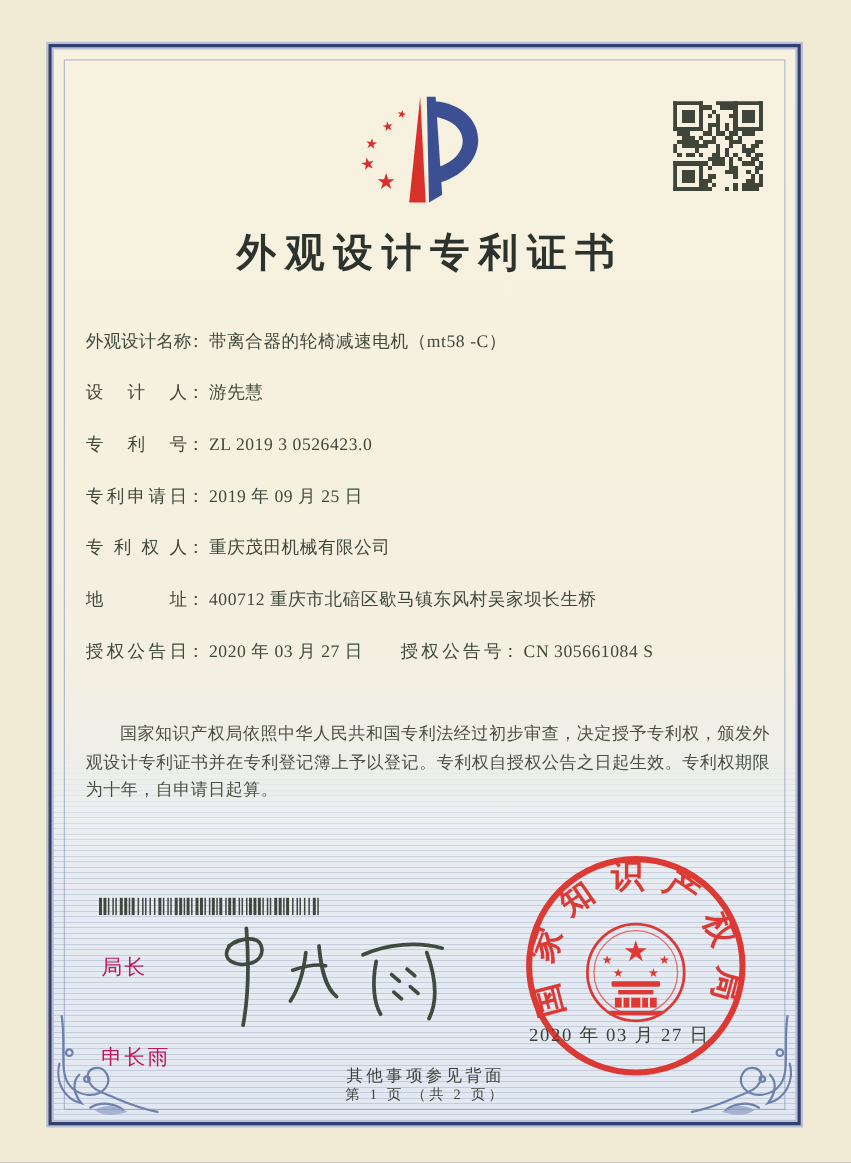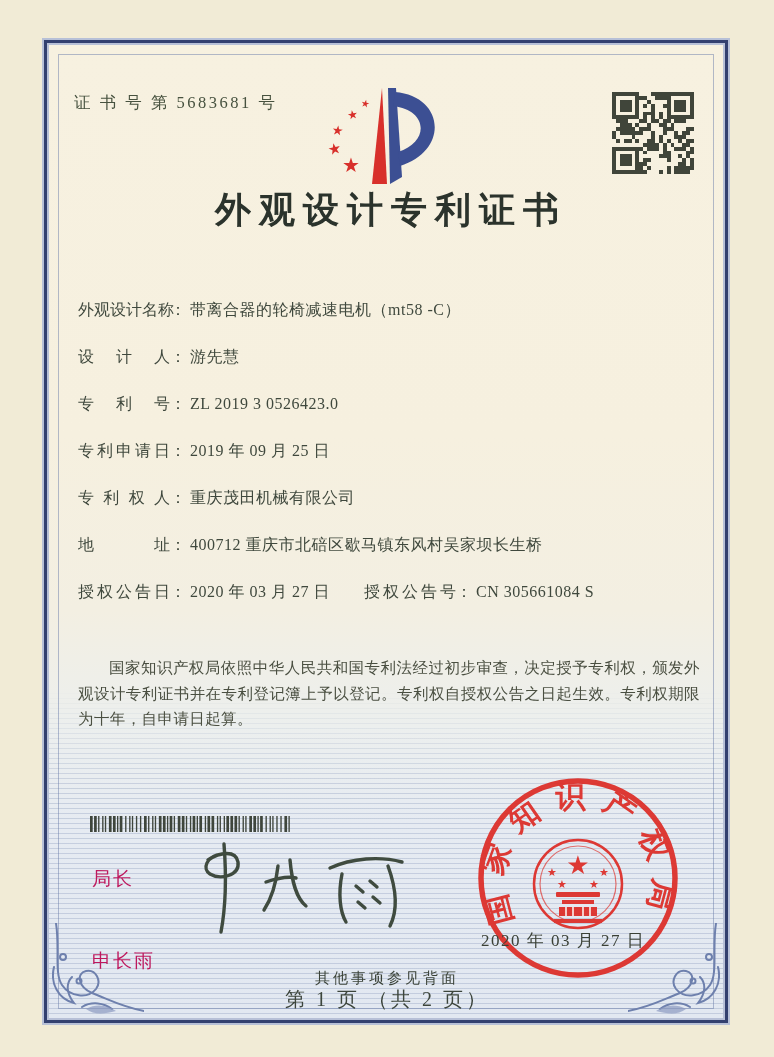--- a/index.html
+++ b/index.html
@@ -45,21 +45,21 @@
   .flourish.bl{left:52px;bottom:42px;}
   .flourish.br{right:54px;bottom:42px;transform:scaleX(-1);}
   .certno{
     position:absolute;left:74px;top:92px;
     font-size:16.5px;letter-spacing:2.5px;color:#47523f;
     font-family:"Liberation Serif","DejaVu Serif",serif;
   }
   .logo{position:absolute;left:316px;top:80px;}
   .qr{position:absolute;left:612px;top:92px;}
   .title{
-    position:absolute;left:0;right:0;top:186px;
+    position:absolute;left:0;right:0;top:206px;
     text-align:center;font-size:36px;font-weight:600;
     letter-spacing:8px;padding-left:8px;color:#2b332c;
   }
   .fields{position:absolute;left:78px;top:300px;width:630px;color:#3f483d;}
   .frow{height:47px;font-size:16px;white-space:nowrap;}
   .flabel{
     display:inline-block;width:92px;
     text-align:justify;text-align-last:justify;
     vertical-align:top;
   }
@@ -77,21 +77,21 @@
   .signer.t1{top:866px;}
   .signer.t2{top:948px;}
   .signature{position:absolute;left:190px;top:836px;}
   .seal{position:absolute;left:472px;top:772px;opacity:.92;}
   .sealdate{
     position:absolute;left:481px;top:929px;
     font-size:17px;letter-spacing:1.5px;color:#3a4036;z-index:5;
   }
   .pageno{
     position:absolute;left:0;right:0;top:986px;text-align:center;
-    font-size:20px;letter-spacing:3px;color:#3c453c;
+    font-size:13px;letter-spacing:3px;color:#3c453c;
   }
   .backnote{
     position:absolute;left:0;right:0;top:969px;text-align:center;
     font-size:15px;letter-spacing:3px;color:#3a4238;
   }
 </style>
 </head>
 <body>
 
 <div class="page">
@@ -115,21 +115,20 @@
     <g stroke="#6e80ad" stroke-width="2" fill="none" stroke-linecap="round">
       <path d="M4,0 C8,26 2,50 10,62 C18,74 36,76 44,66 C50,58 44,46 34,48 C24,50 26,64 40,70 C58,77 70,84 92,88"></path>
       <path d="M2,44 C-2,60 6,76 22,80 C14,70 14,60 20,54"></path>
       <path d="M30,84 C40,78 52,80 60,86"></path>
       <circle cx="11" cy="34" r="3"></circle>
       <circle cx="27" cy="58" r="2.5"></circle>
     </g>
     <path d="M34,86 C44,80 56,82 64,88 C52,91 42,92 34,86 Z" fill="#8b9ac0" opacity=".7"></path>
   </svg>
 
-  <div class="certno">证 书 号 第 5683681 号</div>
 
   <svg class="logo" width="130" height="112" viewBox="0 0 130 112">
     <polygon points="66,8 56,104 71,104" fill="#d8302b"></polygon>
     <polygon points="72,8 74,104 86,97 80,8" fill="#3c4f93"></polygon>
     <path d="M79,12 C128,16 134,70 84,86 L82,72 C114,62 112,30 77,26 Z" fill="#3c4f93"></path>
     <text x="26" y="92" font-size="20" fill="#d8302b">★</text>
     <text x="12" y="74" font-size="15" fill="#d8302b" transform="rotate(-12 18 70)">★</text>
     <text x="16" y="55" font-size="13" fill="#d8302b" transform="rotate(8 22 50)">★</text>
     <text x="31" y="39" font-size="12" fill="#d8302b" transform="rotate(-10 36 34)">★</text>
     <text x="45" y="27" font-size="10" fill="#d8302b" transform="rotate(12 49 23)">★</text>

